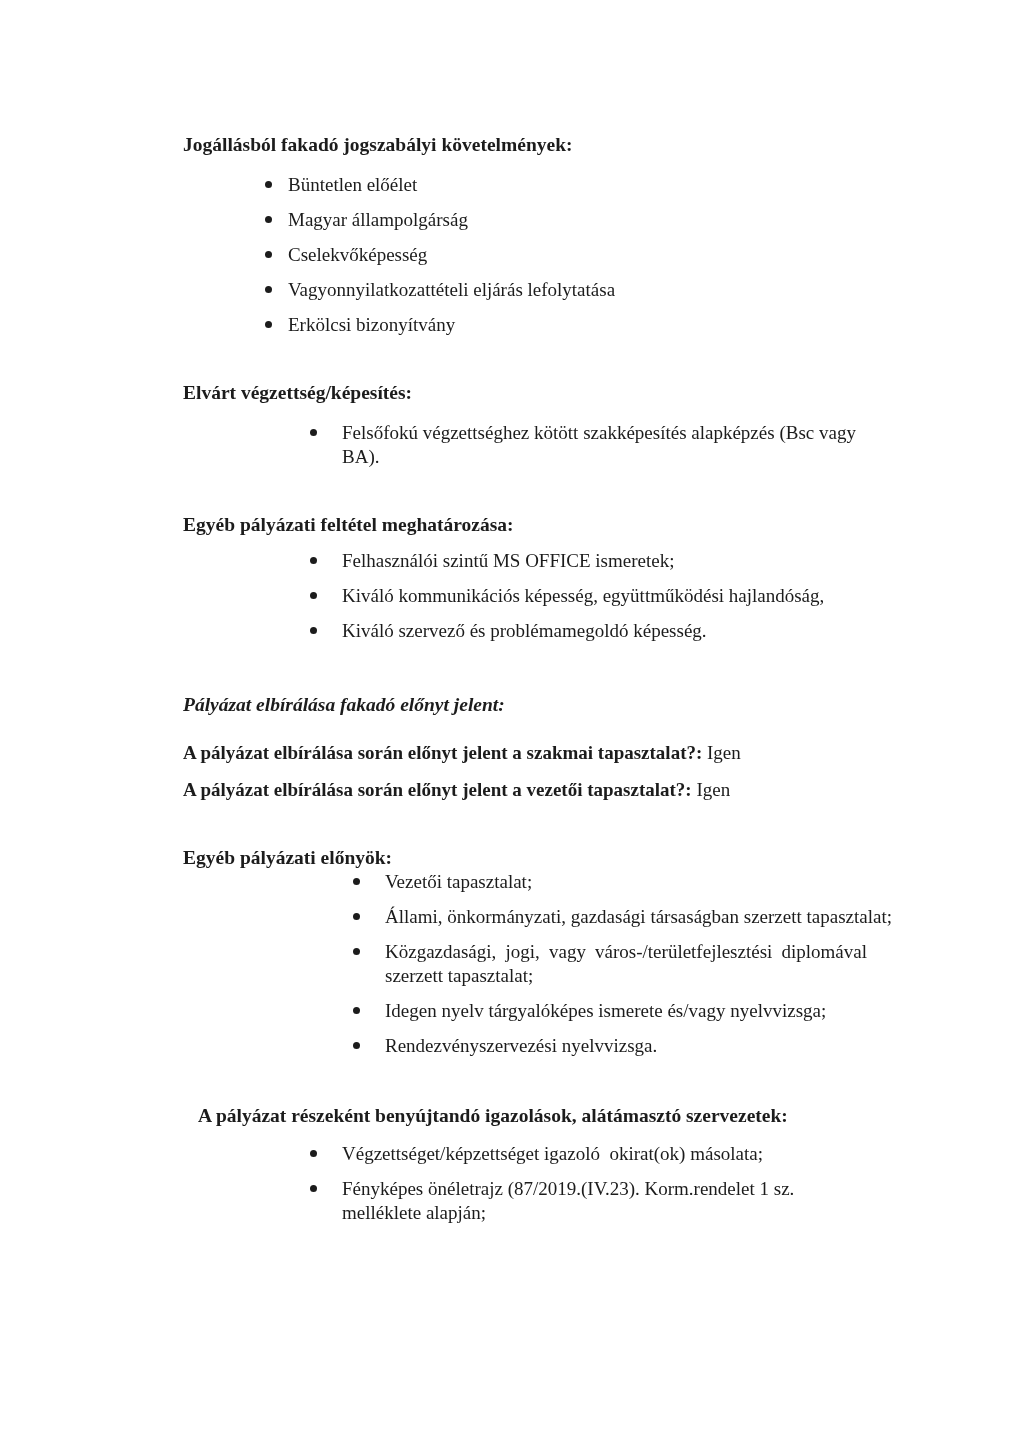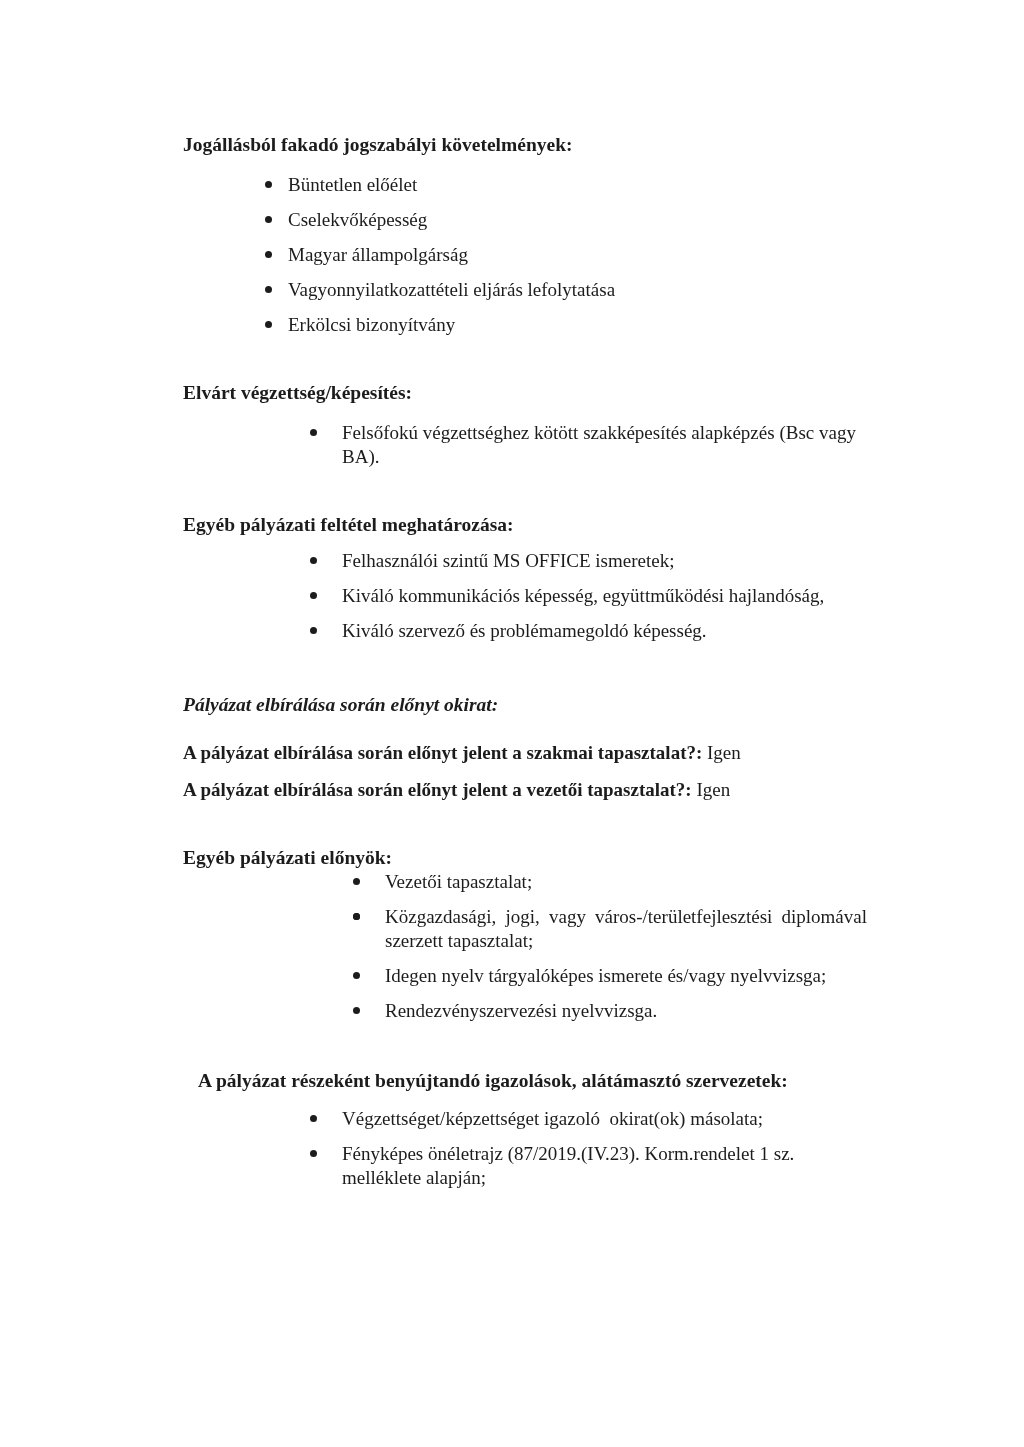--- a/index.html
+++ b/index.html
@@ -60,22 +60,22 @@
 </style>
 </head>
 <body>
 
 <div class="page">
 
   <section class="sec first">
     <h2 class="heading">Jogállásból fakadó jogszabályi követelmények:</h2>
     <ul class="bullets indent-l1 mt-16">
       <li class="item"><span class="bullet"></span><span class="item-text">Büntetlen előélet</span></li>
+      <li class="item"><span class="bullet"></span><span class="item-text">Magyar állampolgárság</span></li>
       <li class="item"><span class="bullet"></span><span class="item-text">Cselekvőképesség</span></li>
-      <li class="item"><span class="bullet"></span><span class="item-text">Magyar állampolgárság</span></li>
       <li class="item"><span class="bullet"></span><span class="item-text">Vagyonnyilatkozattételi eljárás lefolytatása</span></li>
       <li class="item"><span class="bullet"></span><span class="item-text">Erkölcsi bizonyítvány</span></li>
     </ul>
   </section>
 
   <section class="sec">
     <h2 class="heading">Elvárt végzettség/képesítés:</h2>
     <ul class="bullets indent-l2 mt-16">
       <li class="item"><span class="bullet"></span><span class="item-text">Felsőfokú végzettséghez kötött szakképesítés alapképzés (Bsc vagy BA).</span></li>
     </ul>
@@ -84,30 +84,30 @@
   <section class="sec">
     <h2 class="heading">Egyéb pályázati feltétel meghatározása:</h2>
     <ul class="bullets indent-l2 mt-12">
       <li class="item"><span class="bullet"></span><span class="item-text">Felhasználói szintű MS OFFICE ismeretek;</span></li>
       <li class="item"><span class="bullet"></span><span class="item-text">Kiváló kommunikációs képesség, együttműködési hajlandóság,</span></li>
       <li class="item"><span class="bullet"></span><span class="item-text">Kiváló szervező és problémamegoldó képesség.</span></li>
     </ul>
   </section>
 
   <section class="sec evaluation">
-    <h2 class="heading italic">Pályázat elbírálása során előnyt okirat:</h2>
+    <h2 class="heading italic">Pályázat elbírálása fakadó előnyt jelent:</h2>
     <p class="q-line firstq"><strong>A pályázat elbírálása során előnyt jelent a szakmai tapasztalat?:</strong> <span>Igen</span></p>
     <p class="q-line"><strong>A pályázat elbírálása során előnyt jelent a vezetői tapasztalat?:</strong> <span>Igen</span></p>
   </section>
 
   <section class="sec">
     <h2 class="heading">Egyéb pályázati előnyök:</h2>
     <ul class="bullets indent-l3 mt-18">
       <li class="item"><span class="bullet"></span><span class="item-text">Vezetői tapasztalat;</span></li>
-      <li class="item"><span class="bullet"></span></li>
+      <li class="item"><span class="bullet"></span><span class="item-text">Állami, önkormányzati, gazdasági társaságban szerzett tapasztalat;</span></li>
       <li class="item justify narrow"><span class="bullet"></span><span class="item-text">Közgazdasági, jogi, vagy város-/területfejlesztési diplomával szerzett tapasztalat;</span></li>
       <li class="item"><span class="bullet"></span><span class="item-text">Idegen nyelv tárgyalóképes ismerete és/vagy nyelvvizsga;</span></li>
       <li class="item"><span class="bullet"></span><span class="item-text">Rendezvényszervezési nyelvvizsga.</span></li>
     </ul>
   </section>
 
   <section class="sec documents">
     <h2 class="heading indented">A pályázat részeként benyújtandó igazolások, alátámasztó szervezetek:</h2>
     <ul class="bullets indent-l2 w-docs mt-14">
       <li class="item"><span class="bullet"></span><span class="item-text pre-space">Végzettséget/képzettséget igazoló  okirat(ok) másolata;</span></li>

